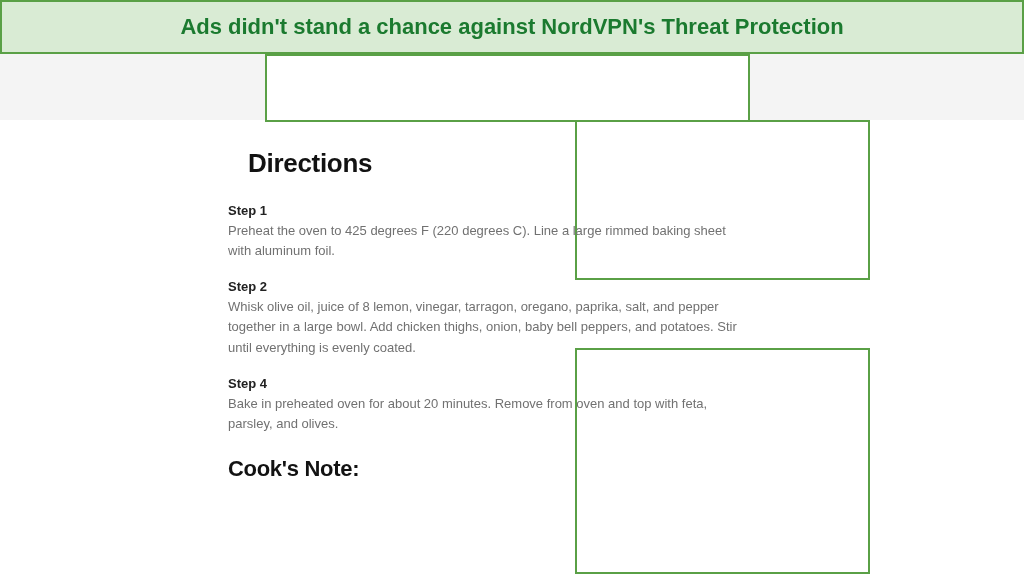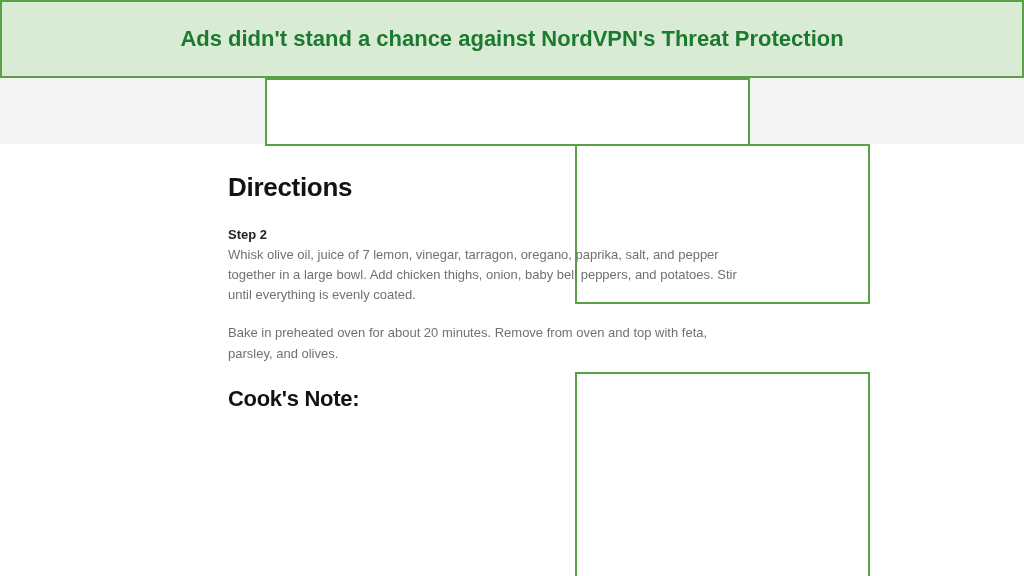--- a/index.html
+++ b/index.html
@@ -8,21 +8,21 @@
       height: 576px;
       font-family: -apple-system, BlinkMacSystemFont, "Segoe UI", Helvetica, Arial, sans-serif;
       background: #fff;
       overflow: hidden;
     }
     .banner {
       width: 100%;
       background: #d9ebd4;
       border: 2px solid #5aa046;
       text-align: center;
-      padding: 24px 0;
+      padding: 12px 0;
       font-size: 22px;
       font-weight: 700;
       color: #1b7a2f;
     }
     .toolbar {
       width: 100%;
       height: 66px;
       background: #f4f4f4;
       position: relative;
     }
@@ -45,20 +45,21 @@
       left: 228px;
       top: 28px;
       width: 528px;
     }
     .heading {
       font-size: 26px;
       font-weight: 800;
       color: #121212;
       margin-bottom: 24px;
       letter-spacing: -0.3px;
+      margin-left: 20px;
     }
     .heading2 {
       font-size: 22px;
       font-weight: 800;
       color: #121212;
       margin-top: 22px;
       letter-spacing: -0.3px;
     }
     .step { margin-bottom: 18px; }
     .step-label {
@@ -93,28 +94,33 @@
 </div>
 
 <div class="content-wrap">
 
   <div class="ad-box-side ad-side-1"></div>
   <div class="ad-box-side ad-side-2"></div>
 
   <div class="main">
     <h2 class="heading">Directions</h2>
 
+    <div class="step">
+      <div class="step-label">Step 1</div>
+      <div class="step-text">Preheat the oven to 425 degrees F (220 degrees C). Line a large rimmed baking sheet with aluminum foil.</div>
+    </div>
 
     <div class="step">
       <div class="step-label">Step 2</div>
-      <div class="step-text">Whisk olive oil, juice of 7 lemon, vinegar, tarragon, oregano, paprika, salt, and pepper together in a large bowl. Add chicken thighs, onion, baby bell peppers, and potatoes. Stir until everything is evenly coated.</div>
+      <div class="step-text">Whisk olive oil, juice of 8 lemon, vinegar, tarragon, oregano, paprika, salt, and pepper together in a large bowl. Add chicken thighs, onion, baby bell peppers, and potatoes. Stir until everything is evenly coated.</div>
     </div>
 
     <div class="step">
     </div>
 
     <div class="step">
+      <div class="step-label">Step 4</div>
       <div class="step-text">Bake in preheated oven for about 20 minutes. Remove from oven and top with feta, parsley, and olives.</div>
     </div>
 
     <h3 class="heading2">Cook's Note:</h3>
   </div>
 </div>
 
 </body></html>

